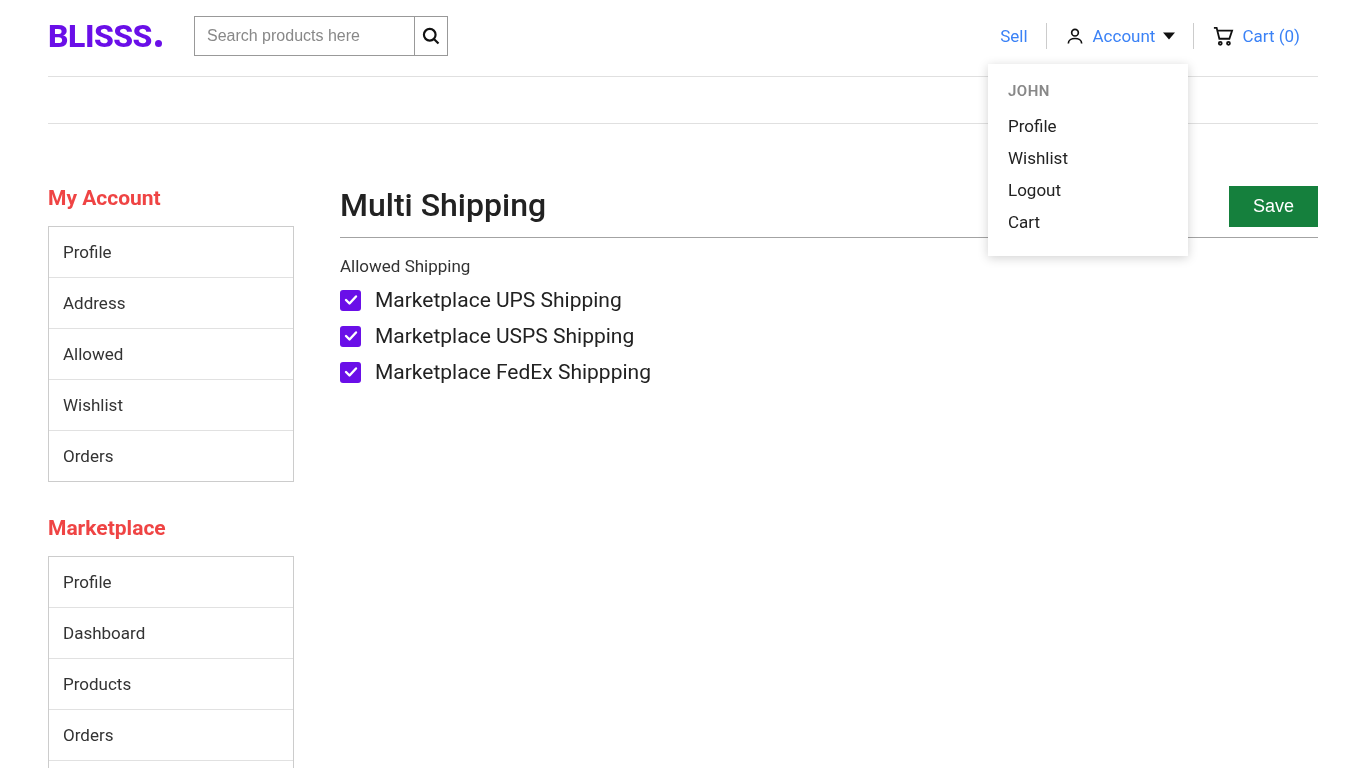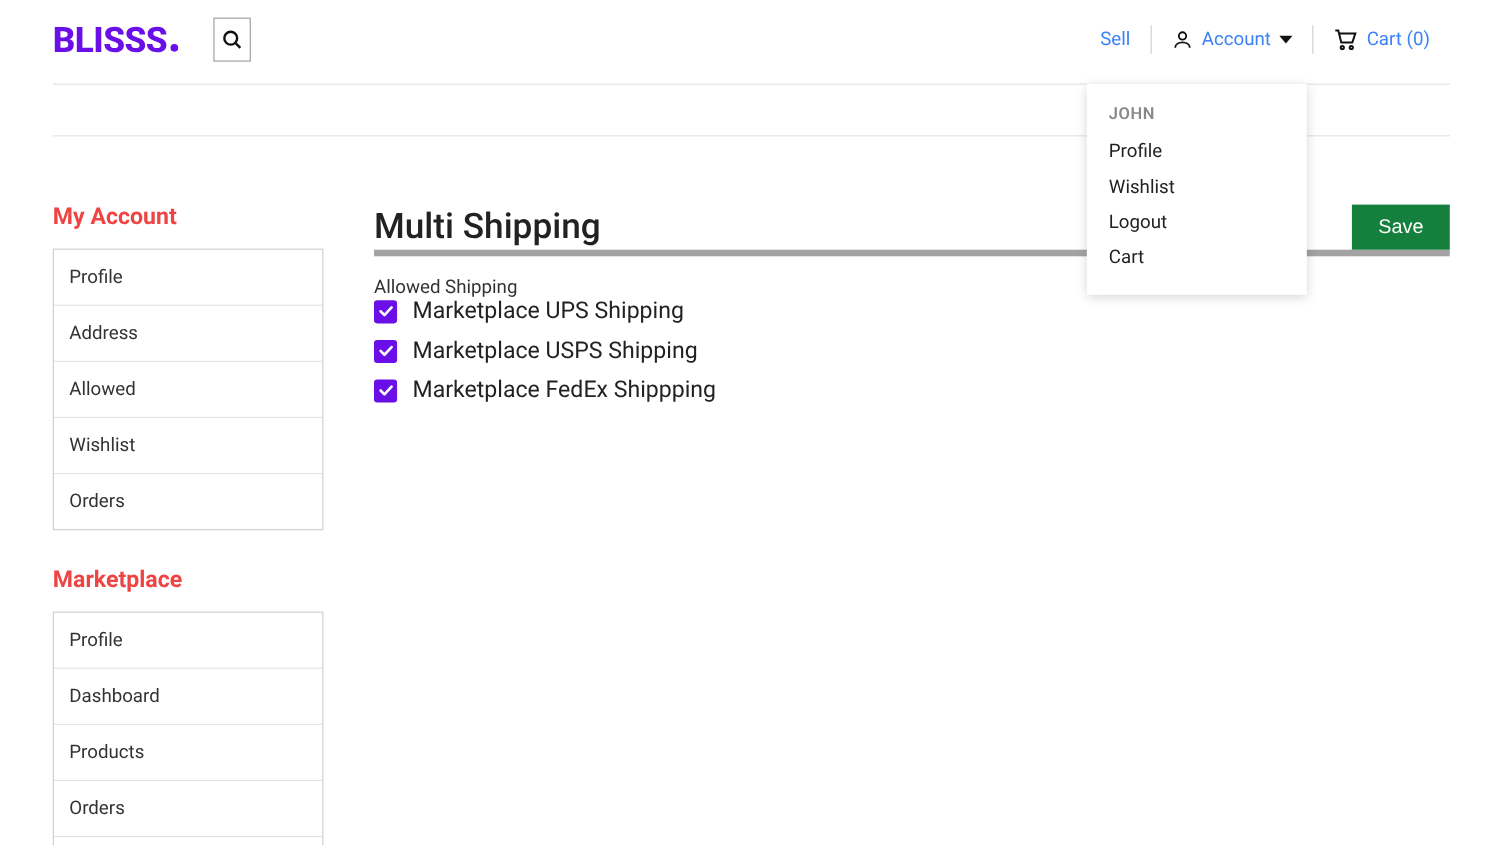--- a/index.html
+++ b/index.html
@@ -77,21 +77,21 @@
       gap: 8px;
       padding: 0 18px;
     }
     .hdr-sep {
       width: 1px;
       height: 26px;
       background: #ccc;
     }
     .account-dropdown {
       position: absolute;
-      top: 76px;
+      top: 64px;
       right: 150px;
       width: 200px;
       background: #fff;
       box-shadow: 0 2px 10px rgba(0,0,0,0.18);
       padding: 18px 20px 18px;
       z-index: 50;
     }
     .account-dropdown .user-label {
       color: #888;
       font-weight: 600;
@@ -150,39 +150,41 @@
       cursor: pointer;
     }
     .side-item:last-child { border-bottom: none; }
     .main {
       flex: 1;
     }
     .main-head {
       display: flex;
       align-items: flex-start;
       justify-content: space-between;
-      border-bottom: 6px solid #a3a3a3;
+      border-bottom: 1px solid #a3a3a3;
+      padding-bottom: 10px;
       margin-bottom: 18px;
     }
     .main-title {
       font-size: 32px;
       font-weight: 500;
       color: #222;
     }
     .save-btn {
       background: #15803d;
       color: #fff;
       font-size: 18px;
       border: none;
       padding: 10px 24px;
       cursor: pointer;
     }
     .section-label {
       font-size: 17px;
       color: #333;
+      margin-bottom: 12px;
     }
     .check-row {
       display: flex;
       align-items: center;
       gap: 14px;
       margin-bottom: 12px;
     }
     .cbox {
       width: 21px;
       height: 21px;
@@ -203,20 +205,21 @@
 </head>
 <body>
 
 <header class="header">
   <div class="logo">
     <span>BLISSS</span>
     <span class="logo-dot"></span>
   </div>
 
   <div class="search-wrap">
+    <input class="search-input" type="text" placeholder="Search products here" style="">
     <button class="search-btn">
       <svg width="20" height="20" viewBox="0 0 24 24" fill="none" stroke="#111" stroke-width="2.6">
         <circle cx="10.5" cy="10.5" r="7"></circle>
         <line x1="21" y1="21" x2="15.5" y2="15.5"></line>
       </svg>
     </button>
   </div>
 
   <div class="header-right">
     <div class="hdr-link">

